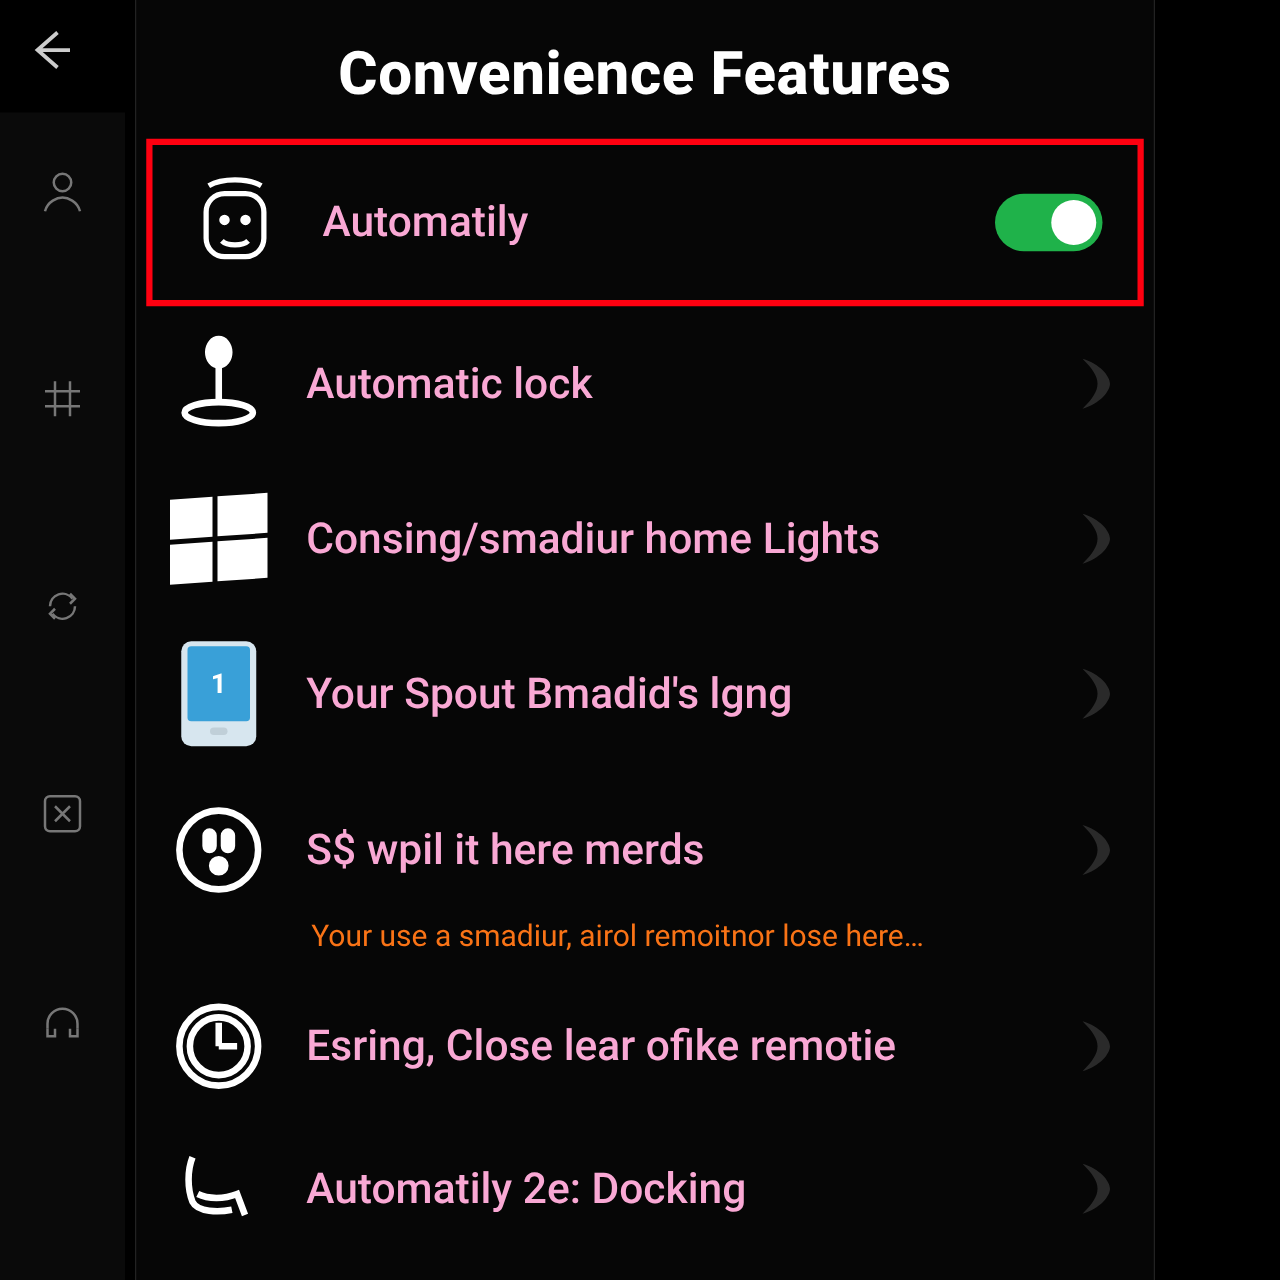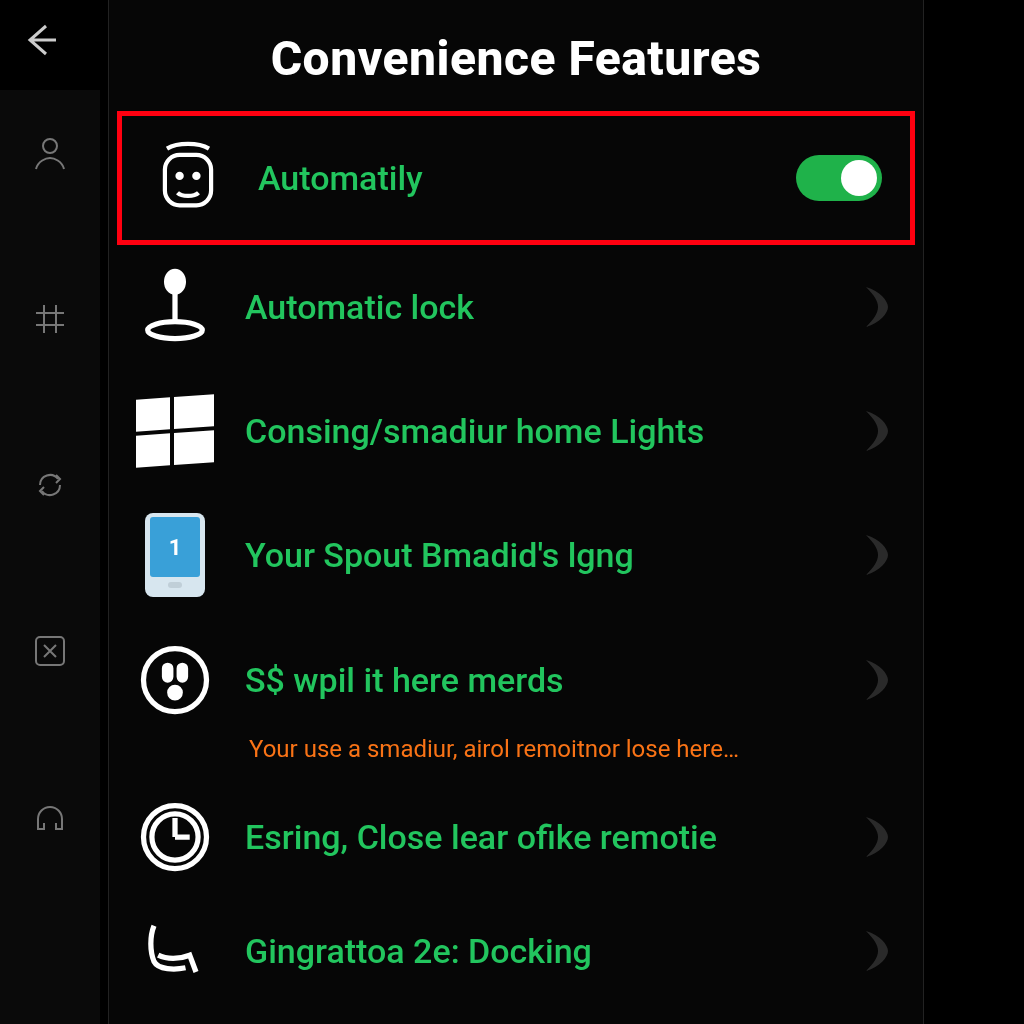--- a/index.html
+++ b/index.html
@@ -9,21 +9,21 @@
   .back-arrow svg { width: 40px; height: 40px; stroke: #ccc; stroke-width: 3; fill: none; }
   .side-rail { position: absolute; left: 0; top: 90px; width: 100px; height: 934px; display:flex; flex-direction:column; align-items:center; gap: 120px; padding-top: 40px; background: #0a0a0a; }
   .side-rail .rail-icon { width: 46px; height: 46px; display:flex; align-items:center; justify-content:center; color:#777; }
   .side-rail .rail-icon svg { width: 40px; height: 40px; stroke:#777; fill:none; stroke-width:2; }
   .panel { position:absolute; left:108px; top:0; width:816px; height:1024px; background:#060606; border-left:1px solid #222; border-right:1px solid #222; }
   .panel-title { font-size:48px; font-weight:800; text-align:center; padding: 30px 0 24px; letter-spacing:0.5px; }
   .list { display:flex; flex-direction:column; }
   .row { display:flex; align-items:center; padding: 20px 28px 20px 24px; gap: 28px; min-height: 112px; }
   .row.highlighted { border: 5px solid #ff0010; margin: 0 8px; }
   .row-icon { width: 84px; height: 84px; display:flex; align-items:center; justify-content:center; flex-shrink:0; }
-  .row-label { font-size: 34px; font-weight: 500; flex: 1 1 auto; color:#22c55e; }
+  .row-label { font-size: 34px; font-weight: 500; flex: 1 1 auto; color:#f9a8d4; }
   .toggle { width: 86px; height: 46px; border-radius: 23px; position: relative; flex-shrink:0; }
   .toggle.on { background: #1fb24a; }
   .toggle.on::after { content:""; position:absolute; right:5px; top:5px; width:36px; height:36px; border-radius:50%; background:#fff; }
   .chev { width: 36px; height: 48px; flex-shrink:0; display:flex; align-items:center; justify-content:center; }
   .chev svg { width:30px; height:44px; fill:#2a2a2a; }
   .hint { font-size: 24px; color:#f97316; padding: 6px 0 12px 140px; }
   
   .win { display:grid; grid-template-columns: 34px 40px; grid-template-rows: 32px 32px; gap:4px; transform: skewY(-4deg); }
   .win div { background:#fff; }
   
@@ -175,21 +175,21 @@
           </div>
       </div>
 
       <div class="row" style="min-height:70px; padding-top:10px">
         <div class="row-icon">
           <svg viewBox="0 0 80 80" stroke="#fff" fill="none" stroke-width="5">
               <path d="M20 16c-4 10-4 24 0 34 4 8 20 8 30 6"></path>
               <path d="M24 44c8 4 20 4 30 0l6 16"></path>
             </svg>
         </div>
-        <div class="row-label">Gingrattoa 2e: Docking</div>
+        <div class="row-label">Automatily 2e: Docking</div>
         <div class="chev">
             <svg viewBox="0 0 30 44">
               <path d="M4 2c14 4 22 14 22 20s-8 16-22 20c8-8 12-14 12-20S12 10 4 2z"></path>
             </svg>
           </div>
       </div>
 
     </div>
   </div>
 </div>

